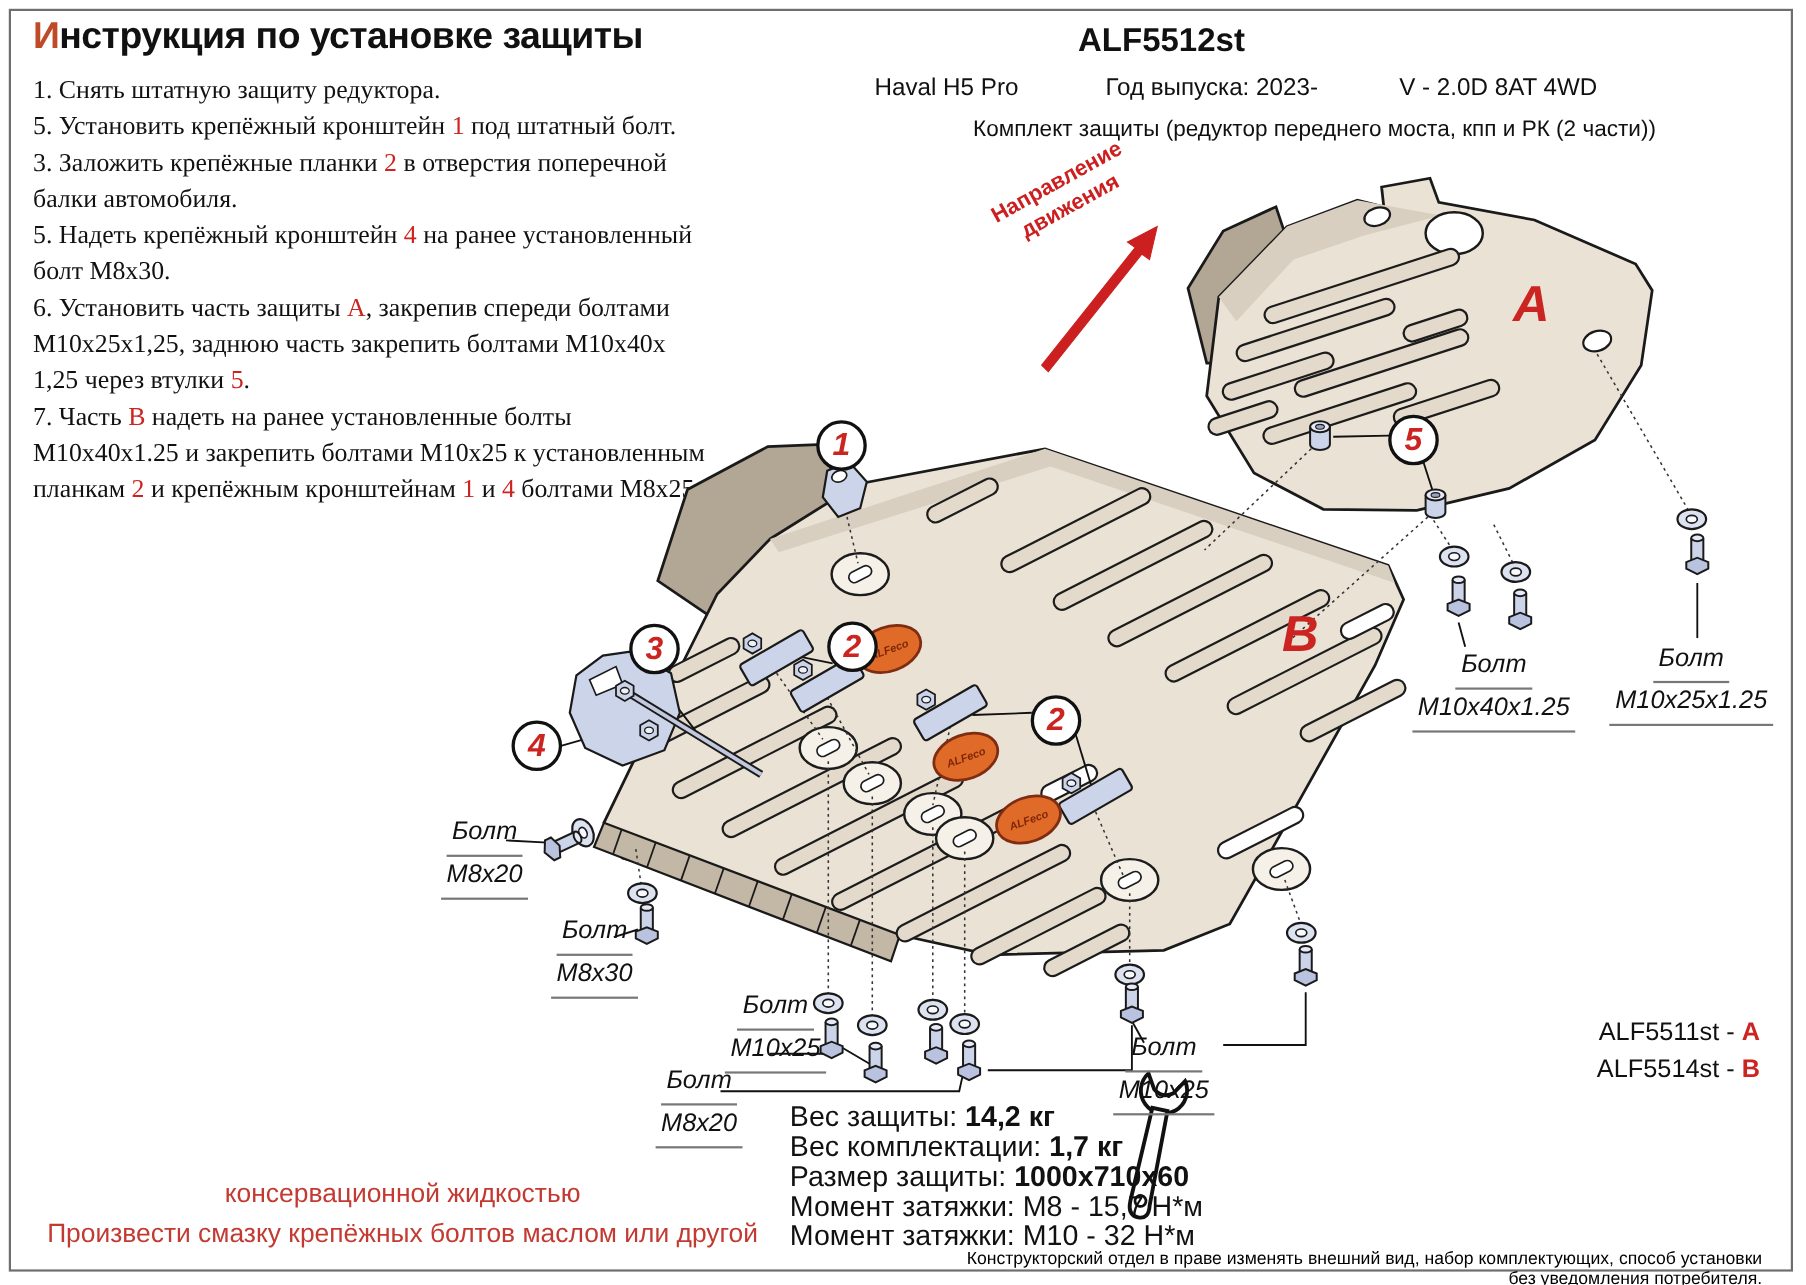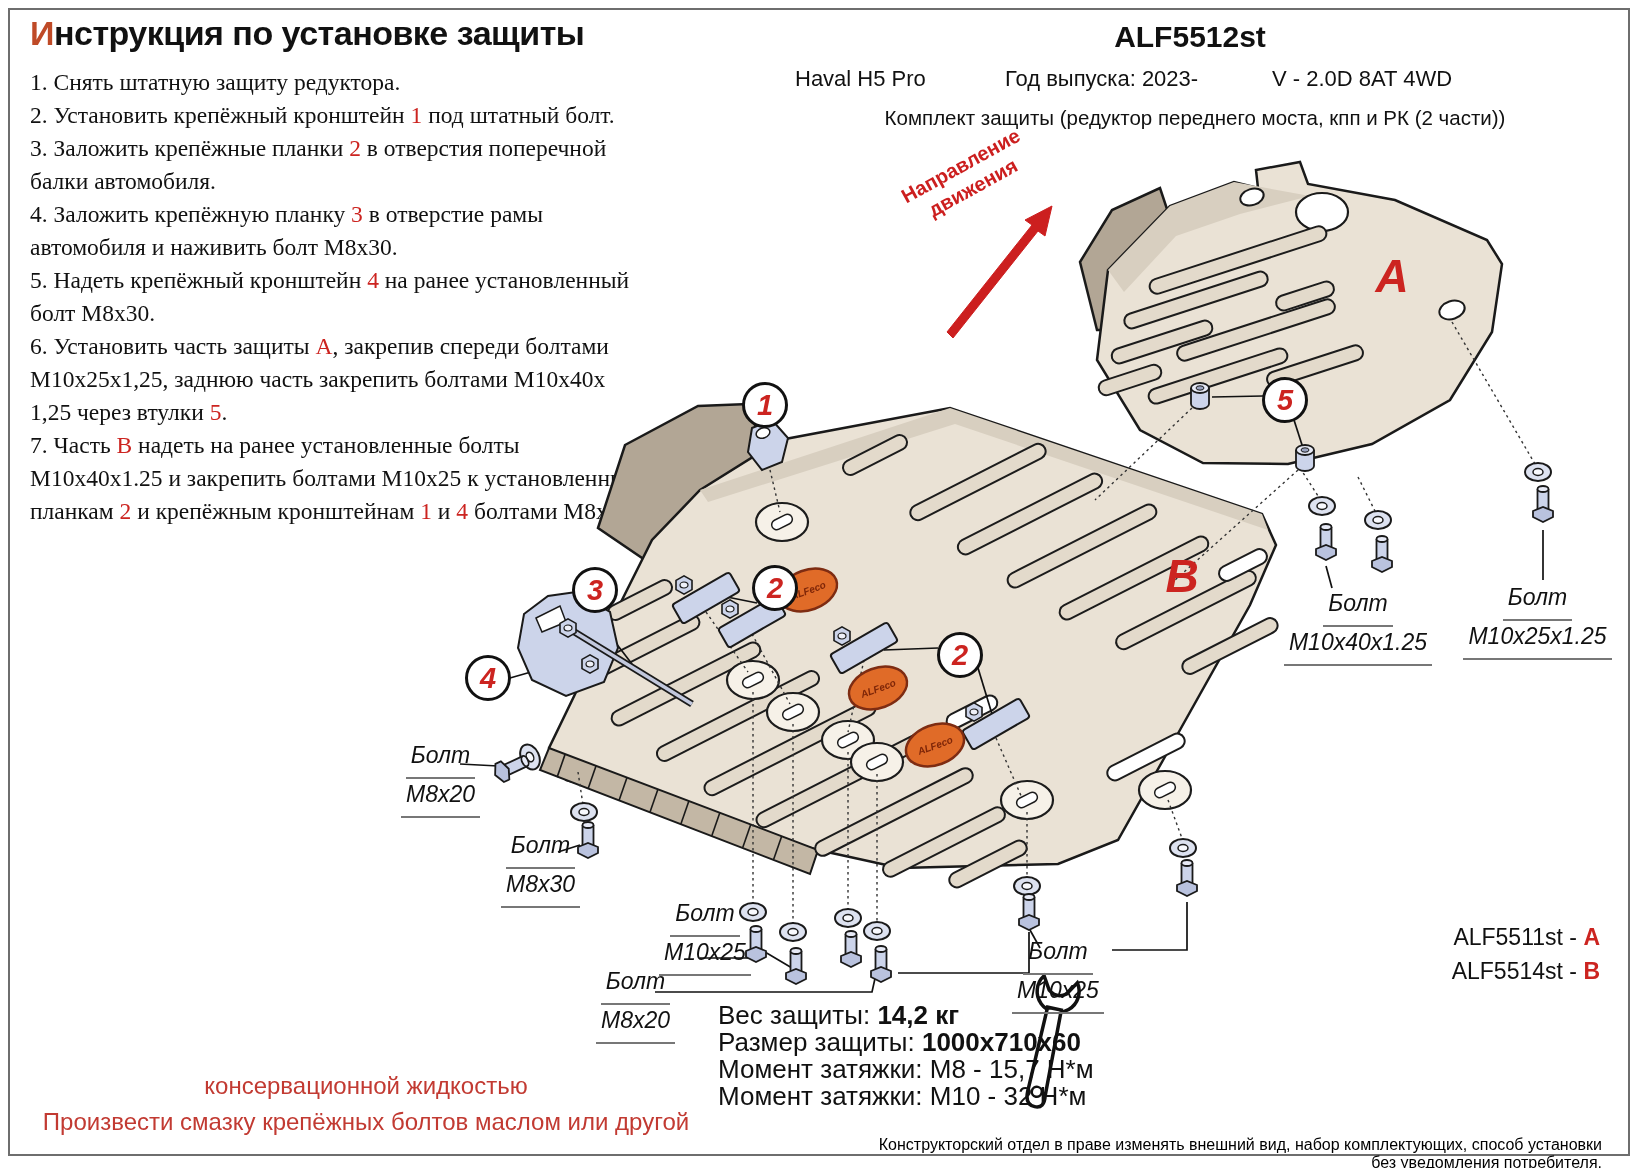--- a/index.html
+++ b/index.html
@@ -10,21 +10,21 @@
   }
   .frame{position:absolute;left:8px;top:8px;width:1622px;height:1148px;
     border:2px solid #6e6e6e;box-sizing:border-box;}
   
   .doc-title{position:absolute;left:30px;top:14px;font-size:34px;font-weight:700;letter-spacing:-.5px;}
   .doc-title .first{color:#bf4a27;}
   #steps{position:absolute;left:30px;top:66px;width:712px;font-size:23.5px;line-height:33px;}
   .step{white-space:pre-wrap;font-family:Liberation Serif, serif;}
   .red{color:#cc2420;}
   
-  .part-code{position:absolute;left:980px;top:20px;width:420px;text-align:center;
+  .part-code{position:absolute;left:980px;top:20px;width:420px;text-align:left;
     font-size:30px;font-weight:600;}
   .hrow{position:absolute;top:66px;font-size:22px;}
   .kit-line{position:absolute;left:770px;top:106px;width:850px;text-align:center;font-size:20.5px;}
   
   .direction{position:absolute;left:878px;top:152px;width:178px;text-align:center;
     color:#cc1f1f;font-size:20px;font-weight:600;line-height:25px;
     transform:rotate(-29deg);}
   
   .callout{position:absolute;width:46px;height:46px;border:3.5px solid #111;border-radius:50%;
     background:#fff;box-sizing:border-box;display:flex;align-items:center;justify-content:center;
@@ -46,25 +46,23 @@
   svg text{font-family:"Liberation Sans","DejaVu Sans",sans-serif;}
 </style>
 </head>
 <body>
 
 <div class="frame"></div>
 
 <div class="doc-title"><span class="first">И</span><span>нструкция по установке защиты</span></div>
 <div id="steps">
     <div class="step"><span>1. Снять штатную защиту редуктора.</span></div>
-    <div class="step"><span>2. Установить крепёжный кронштейн </span><span class="red">1</span><span> под штатный болт.</span></div>
+    <div class="step"><span>5. Установить крепёжный кронштейн </span><span class="red">1</span><span> под штатный болт.</span></div>
     <div class="step"><span>3. Заложить крепёжные планки </span><span class="red">2</span><span> в отверстия поперечной
 балки автомобиля.</span></div>
-    <div class="step"><span>4. Заложить крепёжную планку </span><span class="red">3</span><span> в отверстие рамы
-автомобиля и наживить болт М8х30.</span></div>
     <div class="step"><span>5. Надеть крепёжный кронштейн </span><span class="red">4</span><span> на ранее установленный
 болт М8х30.</span></div>
     <div class="step"><span>6. Установить часть защиты </span><span class="red">А</span><span>, закрепив спереди болтами
 М10х25х1,25, заднюю часть закрепить болтами М10х40х
 1,25 через втулки </span><span class="red">5</span><span>.</span></div>
     <div class="step"><span>7. Часть </span><span class="red">В</span><span> надеть на ранее установленные болты
 М10х40х1.25 и закрепить болтами М10х25 к установленным
 планкам </span><span class="red">2</span><span> и крепёжным кронштейнам </span><span class="red">1</span><span> и </span><span class="red">4</span><span> болтами М8х25.</span></div>
   </div>
 
@@ -340,20 +338,21 @@
   <div><span class="ln">Болт</span></div>
   <div><span class="ln">М10х40х1.25</span></div>
 </div>
 <div class="bolt-label" style="left:1455px;top:582px;width:165px;">
   <div><span class="ln">Болт</span></div>
   <div><span class="ln">М10х25х1.25</span></div>
 </div>
 
 <div id="specs">
     <div><span>Вес защиты: </span><span style="font-weight: 700;">14,2 кг</span></div>
+    <div><span>Вес комплектации: </span><span style="font-weight: 700;">1,7 кг</span></div>
     <div><span>Размер защиты: </span><span style="font-weight: 700;">1000х710х60</span></div>
     <div><span>Момент затяжки: </span><span>М8 - 15,7 Н*м</span></div>
     <div><span>Момент затяжки: </span><span>М10 - 32 Н*м</span></div>
   </div>
 
 <div class="codes">
   <div><span>ALF5511st - </span><span class="pc-letter">A</span></div>
   <div><span>ALF5514st - </span><span class="pc-letter">B</span></div>
 </div>
 

